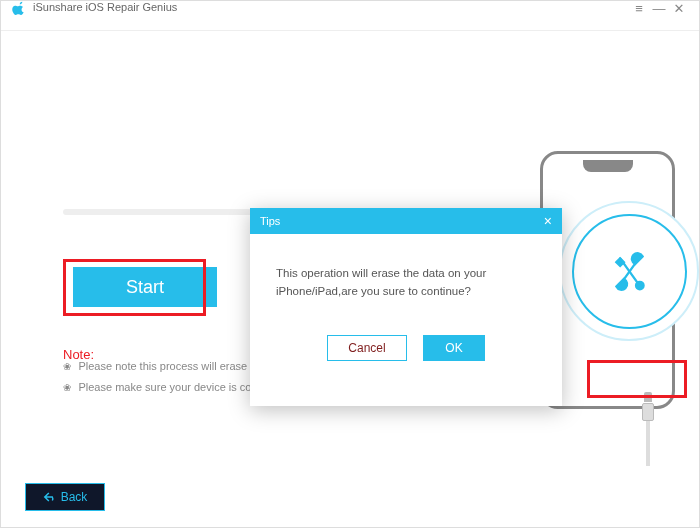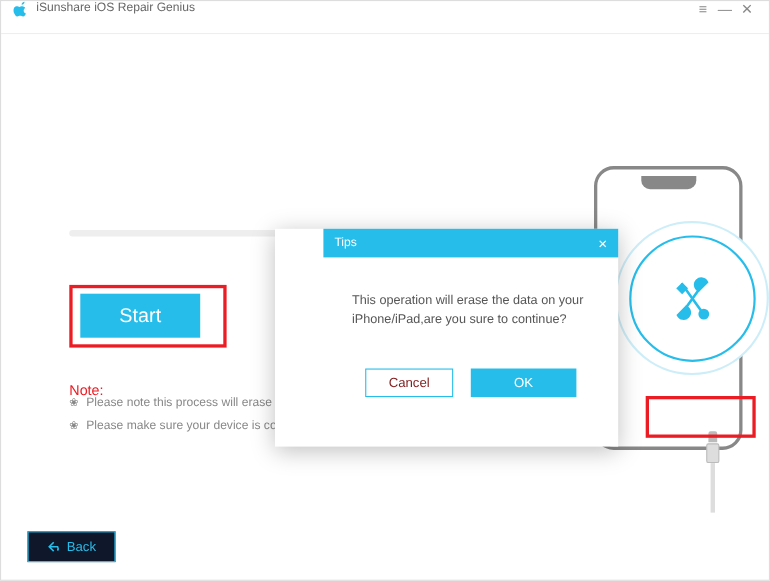--- a/index.html
+++ b/index.html
@@ -5,45 +5,45 @@
   * { box-sizing: border-box; margin: 0; padding: 0; font-family: "Segoe UI", Arial, sans-serif; }
   body { background: #fff; width: 700px; height: 528px; overflow: hidden; position: relative; }
   .window { width: 700px; height: 528px; border: 1px solid #ddd; background: #fff; position: relative; }
   .titlebar { height: 30px; display: flex; align-items: flex-start; padding: 0 10px; border-bottom: 1px solid #eee; }
   .titlebar .logo { width: 16px; height: 16px; margin-right: 6px; display: flex; align-items: center; justify-content: center; }
   .titlebar .title { font-size: 11px; color: #666; flex: 1; }
   .titlebar .winbtn { width: 20px; text-align: center; color: #888; font-size: 13px; cursor: pointer; }
   .content { position: relative; height: calc(100% - 30px); }
   .heading { position: absolute; top: 130px; left: 62px; font-size: 22px; color: #333; font-weight: 400; }
   .progress { position: absolute; top: 178px; left: 62px; width: 220px; height: 6px; background: #eee; border-radius: 3px; }
-  .startbtn { position: absolute; top: 236px; left: 72px; width: 109px; height: 40px; background: #27bdea; color: #fff; border: none; font-size: 18px; cursor: pointer; display: flex; align-items: center; justify-content: center; }
+  .startbtn { position: absolute; top: 236px; left: 72px; width: 144px; height: 40px; background: #27bdea; color: #fff; border: none; font-size: 18px; cursor: pointer; display: flex; align-items: center; justify-content: center; }
   .start-highlight { position: absolute; top: 228px; left: 62px; width: 143px; height: 57px; border: 3px solid #ec1c24; pointer-events: none; }
   .note-label { position: absolute; top: 316px; left: 62px; color: #ec1c24; font-size: 13px; }
   .note1 { position: absolute; top: 329px; left: 62px; font-size: 11px; color: #888; }
   .note2 { position: absolute; top: 350px; left: 62px; font-size: 11px; color: #888; }
   .bullet { font-size: 10px; margin-right: 4px; }
   .backbtn { position: absolute; left: 24px; bottom: 16px; width: 80px; height: 28px; border: 1px solid #27bdea; color: #27bdea; background: #0f172a; font-size: 12px; display: flex; align-items: center; justify-content: center; gap: 4px; cursor: pointer; }
   .phone { position: absolute; right: 24px; top: 120px; width: 135px; height: 258px; border: 3px solid #888; border-radius: 18px; background: #fff; }
   .phone::before { content: ""; position: absolute; top: 6px; left: 50%; transform: translateX(-50%); width: 50px; height: 12px; background: #888; border-radius: 0 0 8px 8px; }
   .repair-circle { position: absolute; right: 0; top: 170px; width: 140px; height: 140px; border-radius: 50%; border: 2px solid #cdeef9; display: flex; align-items: center; justify-content: center; background: #fff; }
   .repair-inner { width: 115px; height: 115px; border-radius: 50%; border: 2px solid #27bdea; display: flex; align-items: center; justify-content: center; }
   .tools-icon { width: 45px; height: 45px; }
   .cable { position: absolute; right: 45px; bottom: 65px; width: 12px; height: 70px; }
   .cable-tip { width: 8px; height: 10px; background: #bbb; margin: 0 auto; border-radius: 2px 2px 0 0; }
   .cable-body { width: 12px; height: 18px; background: #ddd; border: 1px solid #bbb; margin-top: 1px; border-radius: 2px; }
   .cable-wire { width: 4px; height: 45px; background: #ddd; margin: 0 auto; }
 
-  .dialog { position: absolute; top: 177px; left: 249px; width: 312px; height: 198px; background: #fff; box-shadow: 0 4px 20px rgba(0,0,0,0.25); padding-left: 44px; }
+  .dialog { position: absolute; top: 177px; left: 249px; width: 312px; height: 198px; background: #fff; box-shadow: 0 4px 20px rgba(0,0,0,0.25); }
   .dlg-header { height: 26px; background: #27bdea; color: #fff; display: flex; align-items: center; padding: 0 10px; font-size: 11px; }
   .dlg-header .dlg-title { flex: 1; }
   .dlg-close { cursor: pointer; font-size: 14px; line-height: 14px; font-weight: 300; }
   .dlg-body { padding: 30px 26px 10px 26px; font-size: 11.5px; color: #555; line-height: 1.6; }
   .dlg-actions { display: flex; justify-content: center; gap: 16px; margin-top: 24px; padding-bottom: 14px; }
   .btn-cancel { width: 80px; height: 26px; border: 1px solid #27bdea; color: #7f1d1d; background: #fff; font-size: 12px; cursor: pointer; }
-  .btn-ok { width: 96px; height: 26px; border: none; background: #27bdea; color: #fff; font-size: 12px; cursor: pointer; }
+  .btn-ok { width: 62px; height: 26px; border: none; background: #27bdea; color: #fff; font-size: 12px; cursor: pointer; }
   .ok-highlight { position: absolute; bottom: 8px; left: 337px; width: 100px; height: 38px; border: 3px solid #ec1c24; pointer-events: none; }
 </style>
 </head>
 <body>
 
 <div class="window">
   <div class="titlebar">
     <span class="logo">
       <svg viewBox="0 0 24 24" width="16" height="16">
           <path fill="#27bdea" d="M17 1c0 2-1.5 4-4 4 0-2 1.5-4 4-4zm2 16c-1 2-2 4-4 4s-2-1-4-1-2 1-4 1-3-2-4-4c-2-4-1-10 3-10 2 0 3 1 4 1s2-1 4-1c1.5 0 3 1 4 2-3 2-3 7 1 8z"></path>

